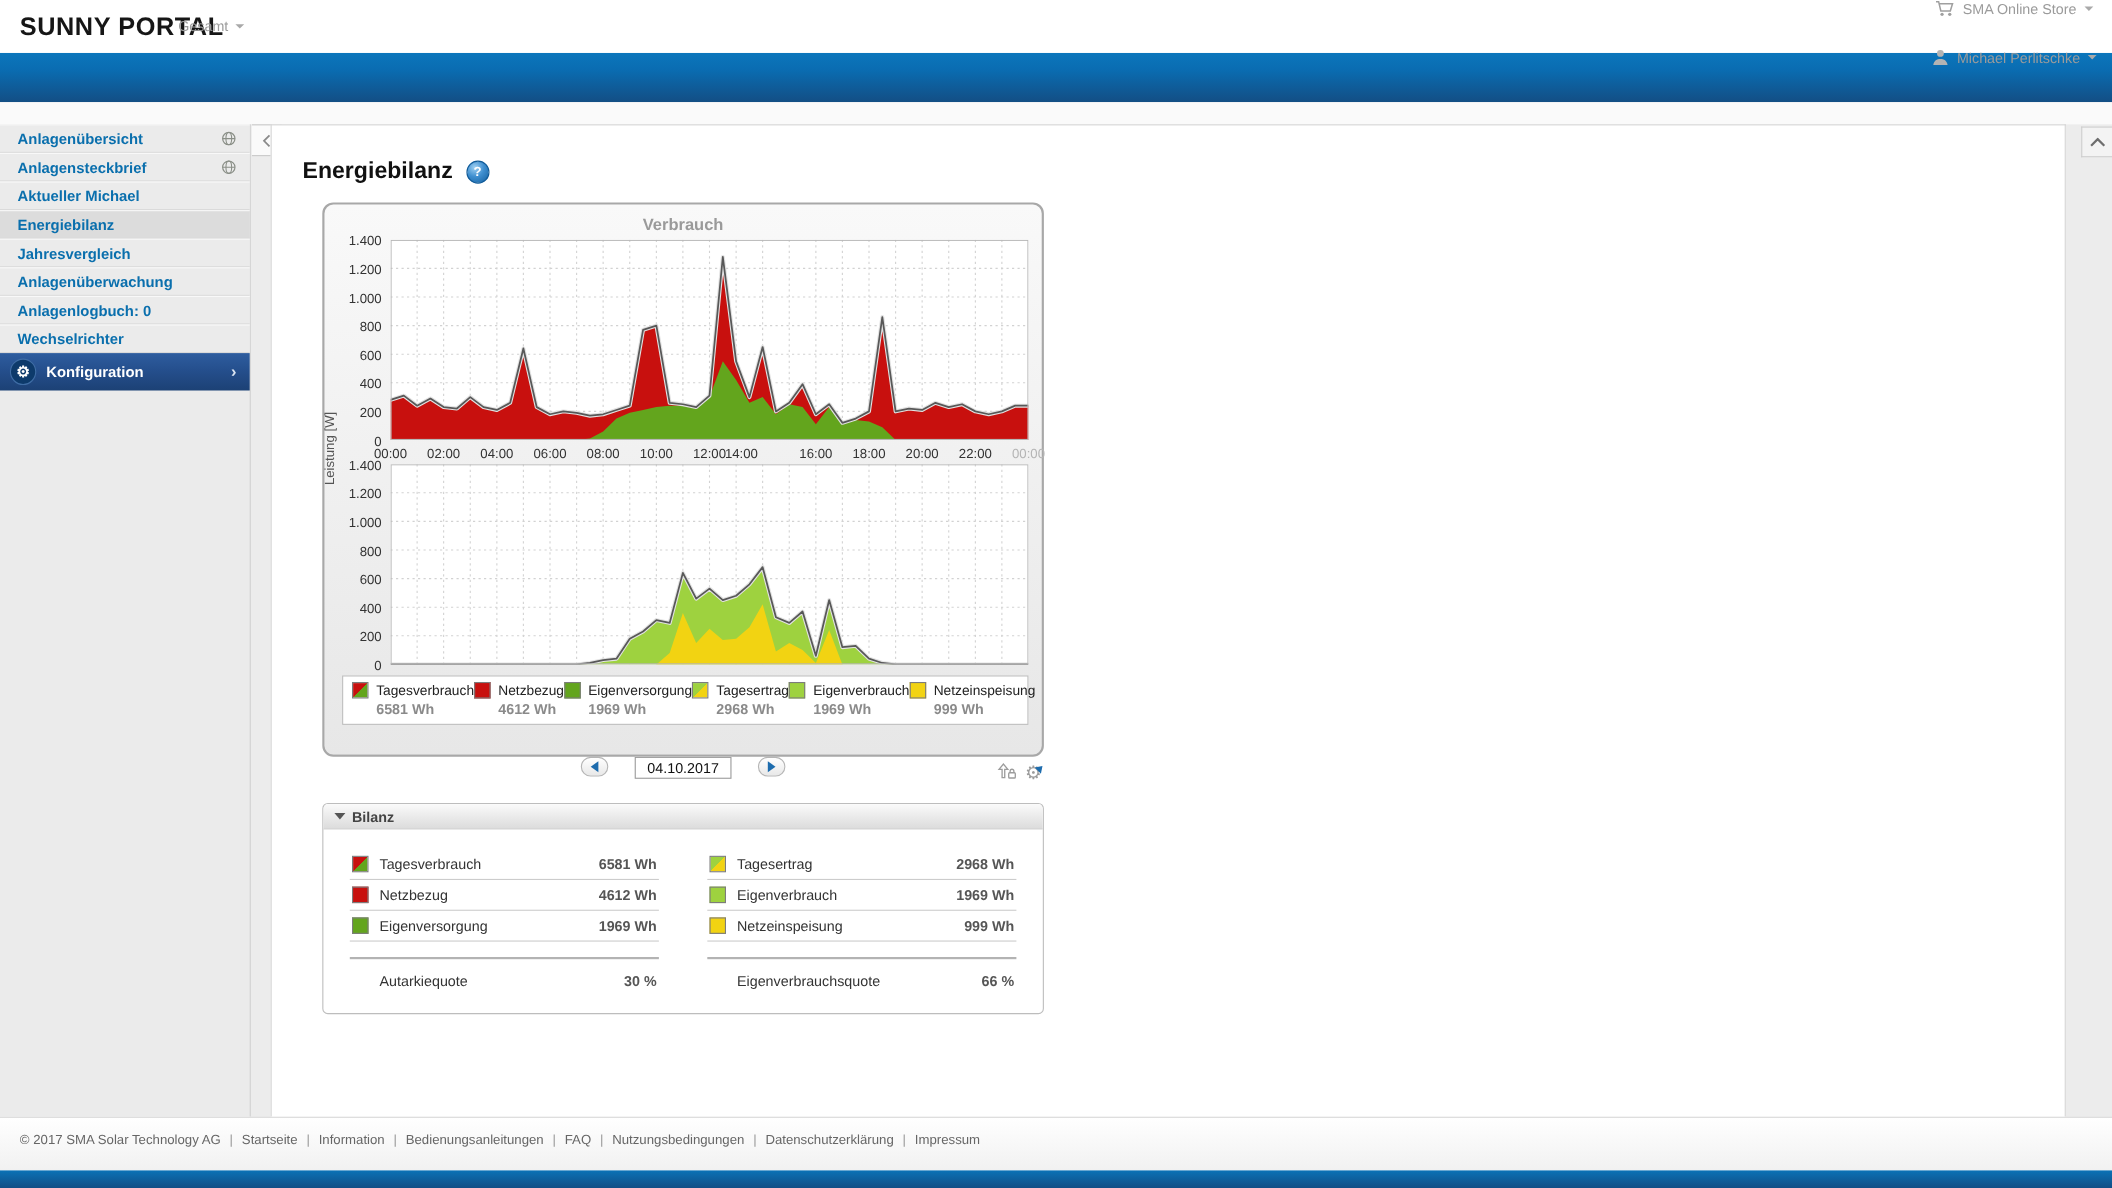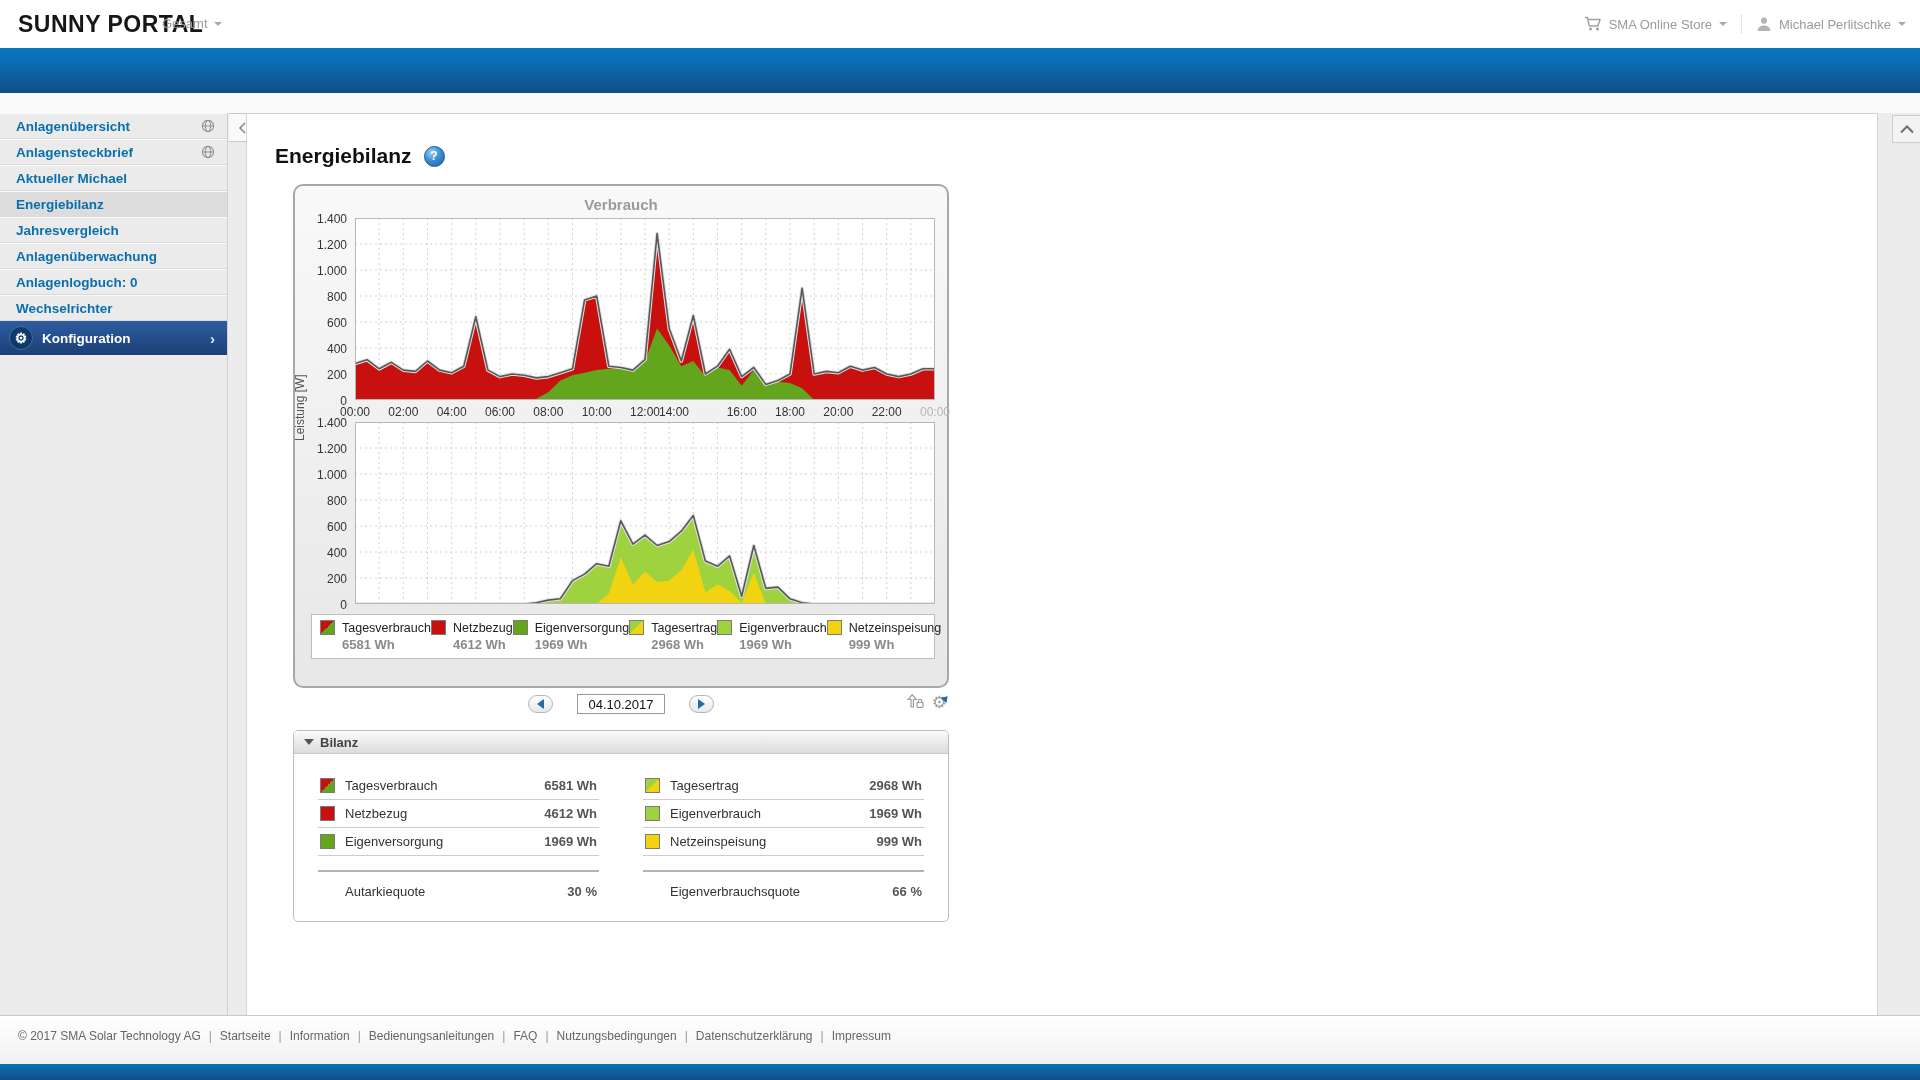--- a/index.html
+++ b/index.html
@@ -6,21 +6,21 @@
   html,body { width:1920px; height:1080px; overflow:hidden; background:#fff;
     font-family:"Liberation Sans", sans-serif; }
 
   
   .topbar { height:48px; background:#fff; position:relative; }
   .logo { position:absolute; left:18px; top:11px; font-size:23px; font-weight:800;
     letter-spacing:.5px; color:#161616; }
   .lang { position:absolute; left:162px; top:16px; font-size:13px; color:#9b9b9b;
     display:flex; align-items:center; gap:6px; cursor:pointer; }
   .topbar-right { position:absolute; right:14px; top:0; height:48px; display:flex;
-    align-items:center; gap:14px; font-size:13px; color:#9b9b9b; }
+    align-items:center; gap:14px; font-size:13px; color:#9b9b9b;flex-direction:column; }
   .top-link { display:flex; align-items:center; gap:7px; cursor:pointer; }
   .dotted-sep { height:18px; border-left:1px dotted #c6c6c6; }
   .caret-down { width:0; height:0; border:4px solid transparent; border-top-color:#a9a9a9;
     margin-top:4px; display:inline-block; }
 
   
   .banner { height:45px; background:linear-gradient(180deg,#0b76bc 0%,#0a6cb1 35%,#134e84 100%); }
 
   
   .workspace { position:relative; height:922px; background:#ececec; }
@@ -97,21 +97,21 @@
   .swatch { width:15px; height:15px; border:1px solid #7c7c7c; flex:none; }
   .sw-red { background:var(--c-red); }
   .sw-green { background:var(--c-green); }
   .sw-lgreen { background:var(--c-lgreen); }
   .sw-yellow { background:var(--c-yellow); }
   .sw-split-rg { background:linear-gradient(135deg,var(--c-red) 0 50%,var(--c-green) 50% 100%); }
   .sw-split-gy { background:linear-gradient(135deg,var(--c-lgreen) 0 50%,var(--c-yellow) 50% 100%); }
 
   
   .datenav { margin-left:46px; width:656px; height:32px; position:relative;
-    display:flex; align-items:center; justify-content:center; gap:24px; }
+    display:flex; justify-content:center; gap:24px; }
   .nav-btn { width:25px; height:18px; border:1px solid #b5b5b5; border-radius:9px;
     background:linear-gradient(180deg,#fff,#e8e8e8); display:flex; align-items:center;
     justify-content:center; cursor:pointer; }
   .tri-left { width:0; height:0; border:5px solid transparent; border-right:7px solid #1d6cae; margin-left:-5px; }
   .tri-right { width:0; height:0; border:5px solid transparent; border-left:7px solid #1d6cae; margin-right:-5px; }
   .date-input { width:88px; height:20px; border:1px solid #9a9a9a; background:#fff;
     font-size:13px; text-align:center; font-family:"Liberation Sans",sans-serif; color:#111; }
   .chart-tools { position:absolute; right:2px; top:4px; display:flex; gap:8px; align-items:center; }
   .tool-icon { color:#9c9c9c; cursor:pointer; position:relative; }
   .gear-tool { font-size:17px; line-height:16px; }

